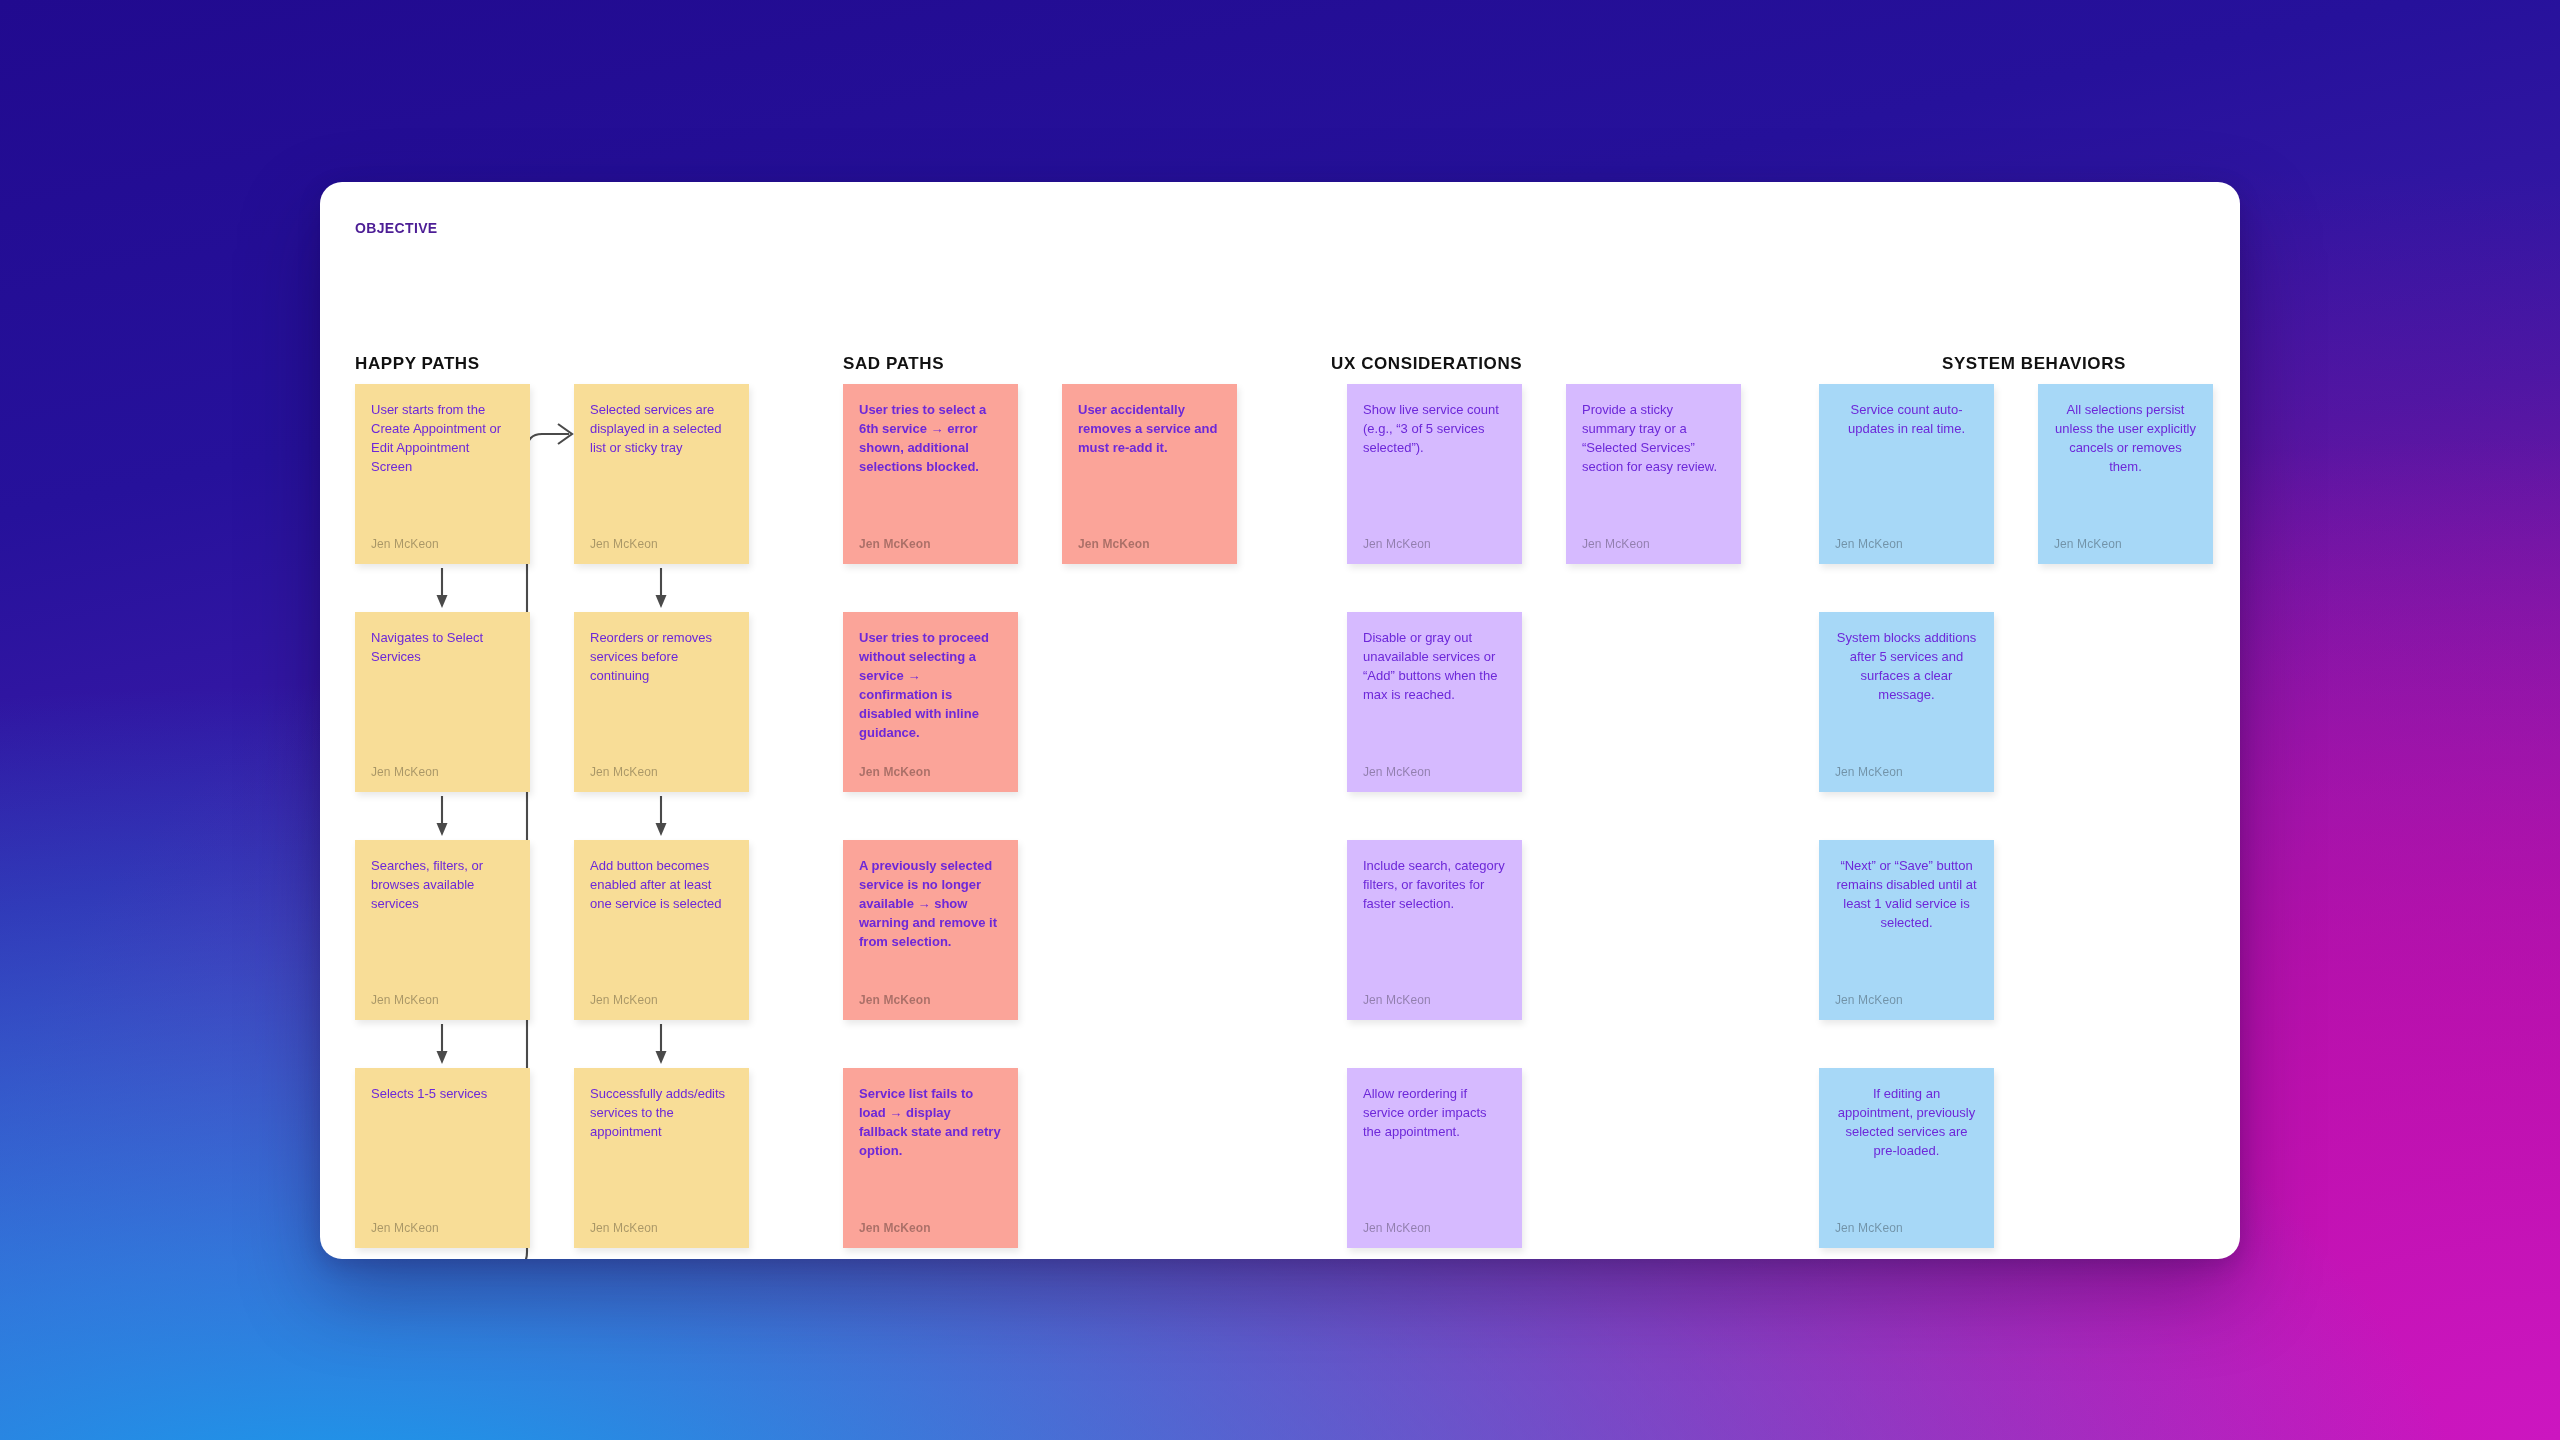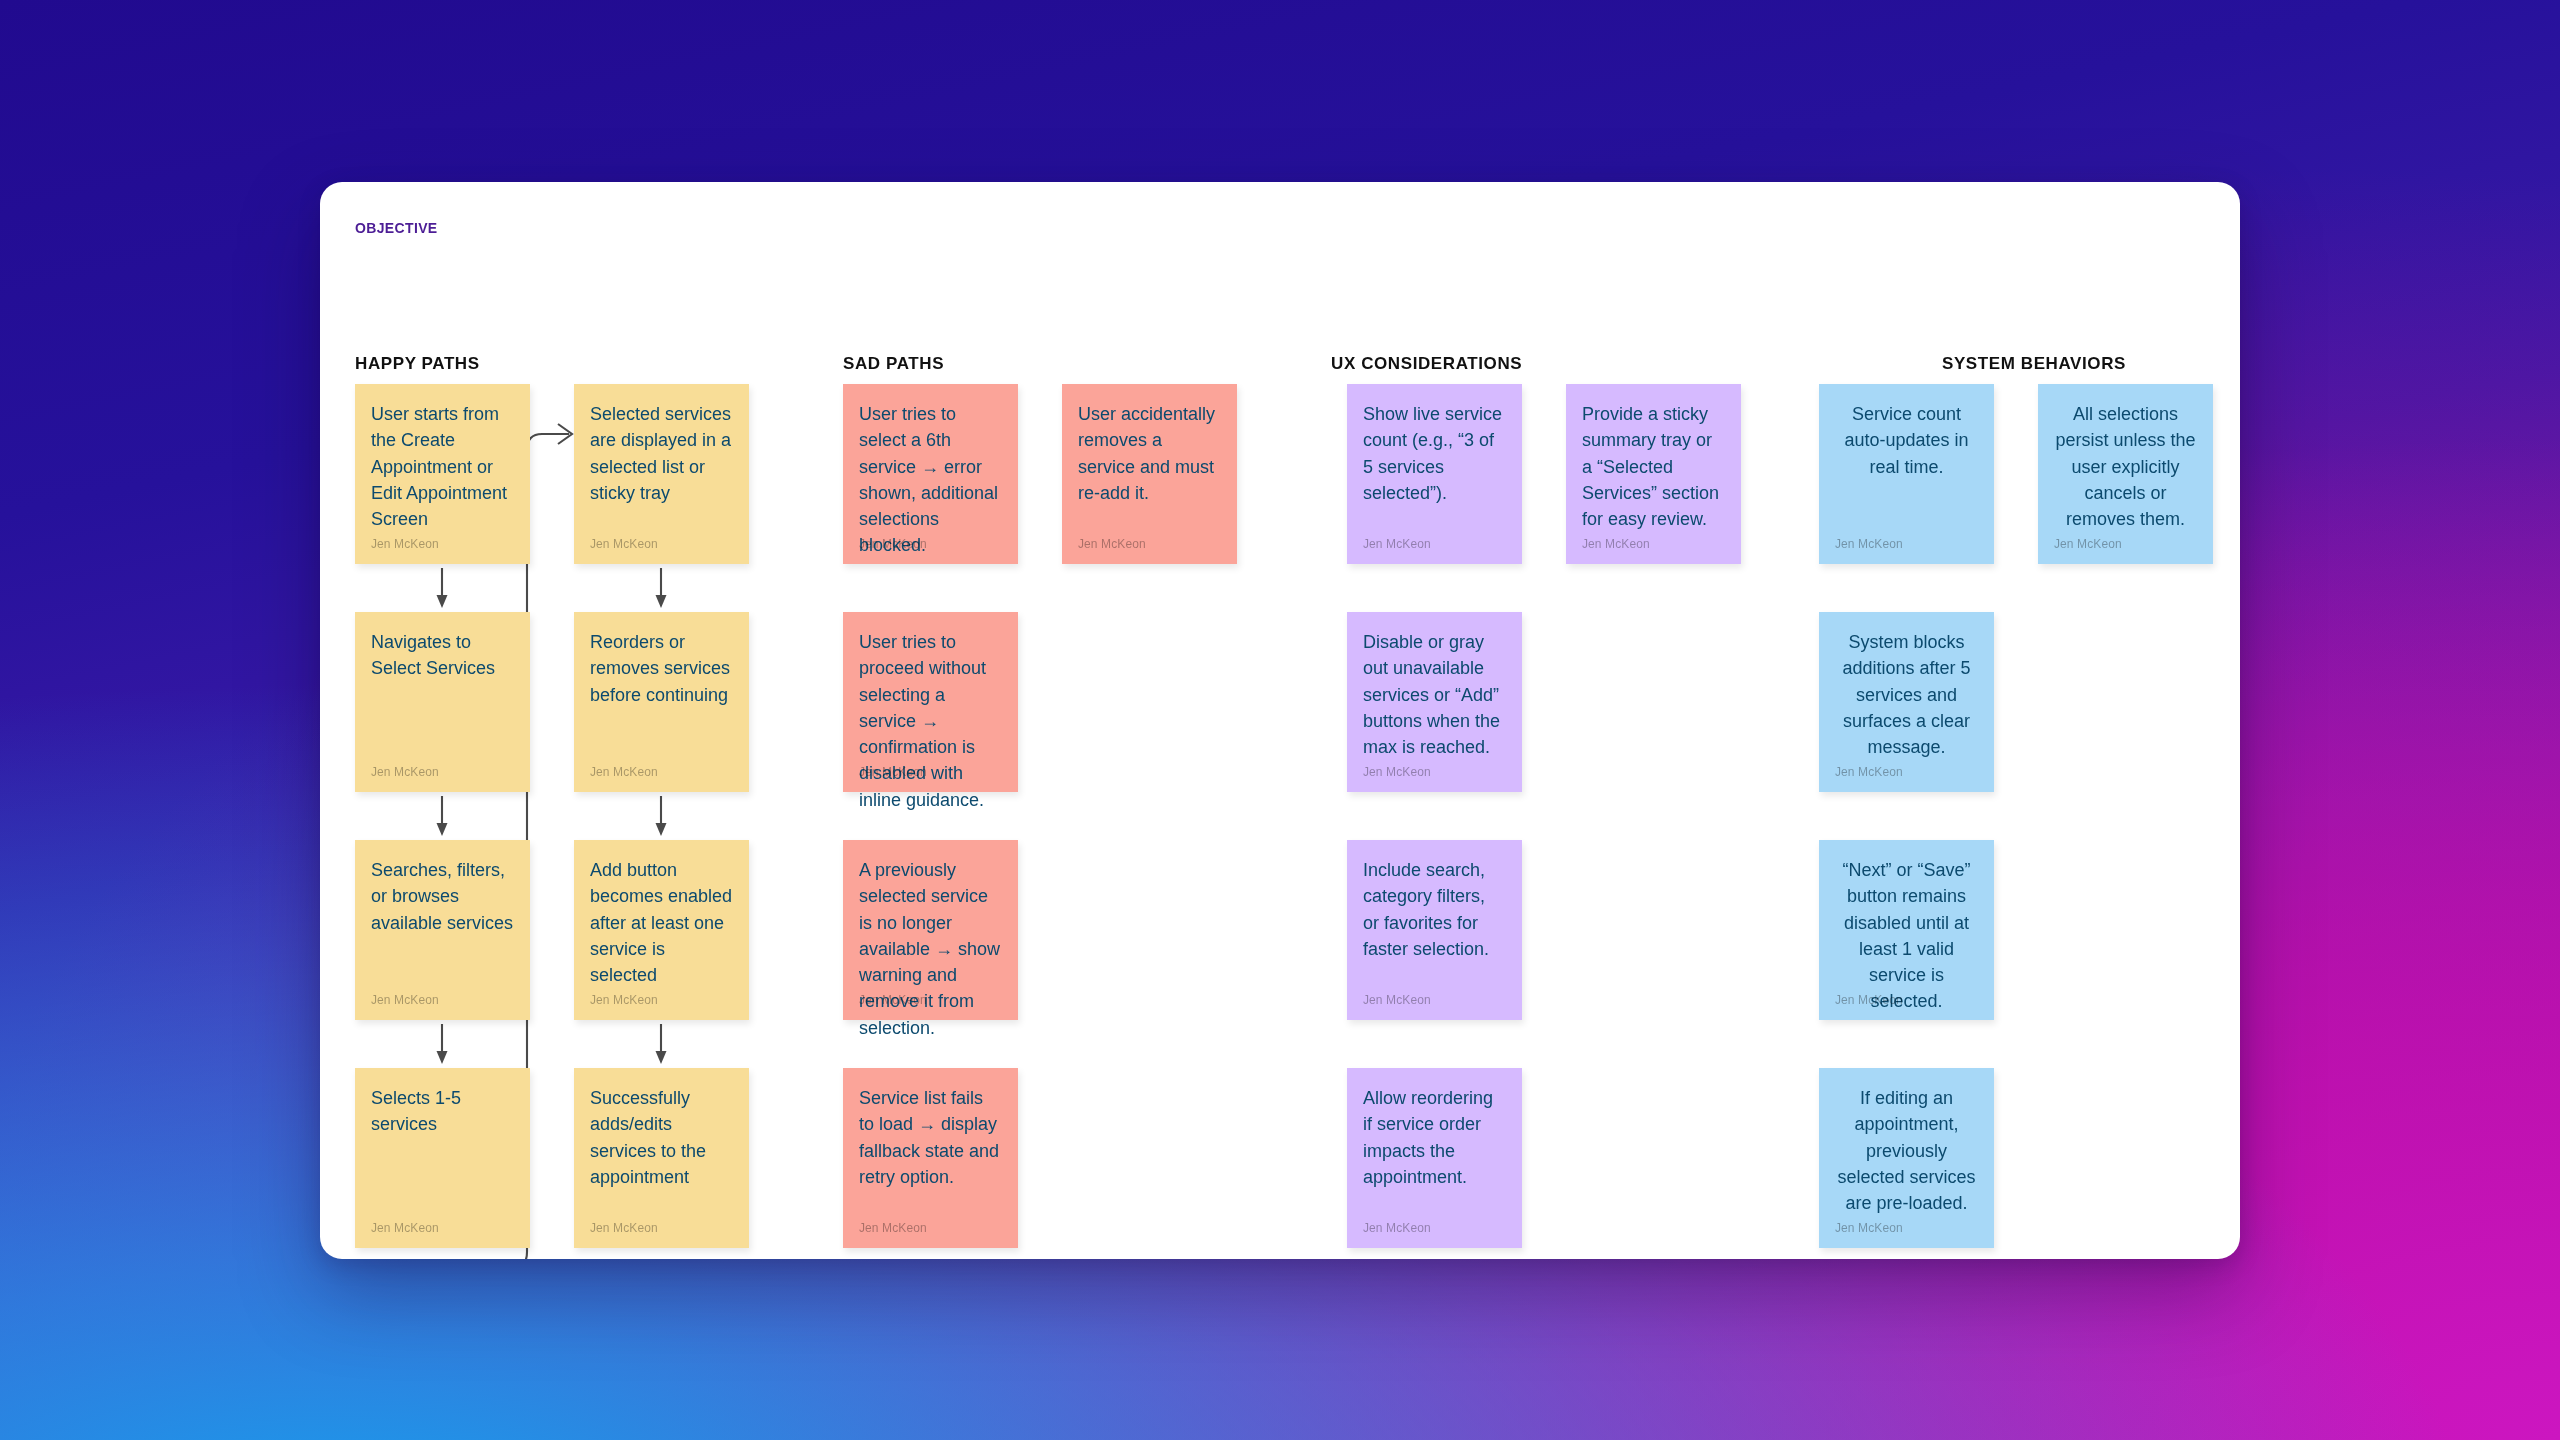--- a/index.html
+++ b/index.html
@@ -93,23 +93,23 @@
 
   
   .note {
     position: absolute;
     width: 175px;
     height: 180px;
     padding: 17px 16px 12px 16px;
     box-shadow: 2px 4px 7px rgba(0,0,0,0.09);
   }
   .note-text {
-    font-size: 18px;
+    font-size: 13px;
     line-height: 1.46;
-    color: #0c4a6e;
+    color: #6d28d9;
     white-space: pre-line;
   }
   .note-author {
     position: absolute;
     left: 16px;
     bottom: 13px;
     font-size: 12px;
     color: rgba(0,0,0,0.32);
     letter-spacing: 0.1px;
   }
@@ -210,21 +210,21 @@
             <div class="note-text">Successfully adds/edits services to the appointment</div>
             <div class="note-author">Jen McKeon</div>
           </div>
         </div>
 
       </div>
     </div>
 
     <div class="column col-1">
       <div class="column-title">SAD PATHS</div>
-      <div class="lanes" style="height:900px;">
+      <div class="lanes" style="height:900px;font-weight:bold;">
         <div class="lane lane-a">
           <div class="note red r0">
             <div class="note-text">User tries to select a 6th service → error shown, additional selections blocked.</div>
             <div class="note-author">Jen McKeon</div>
           </div>
           <div class="note red r1">
             <div class="note-text">User tries to proceed without selecting a service → confirmation is disabled with inline guidance.</div>
             <div class="note-author">Jen McKeon</div>
           </div>
           <div class="note red r2">

